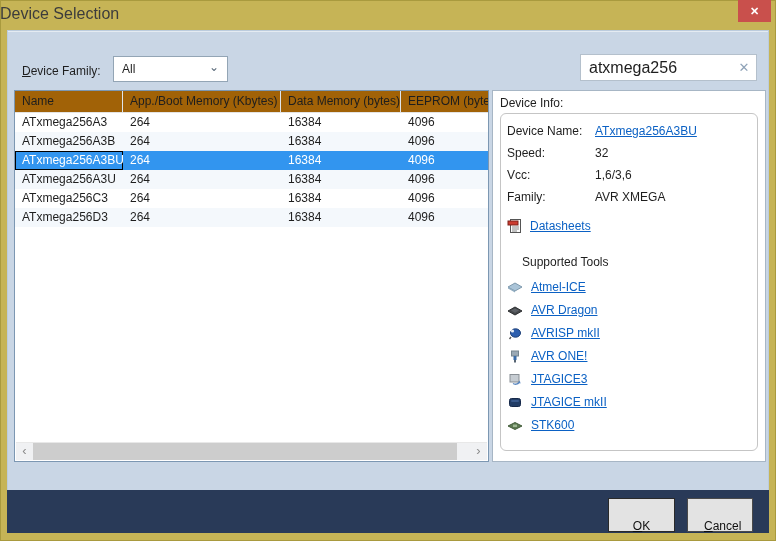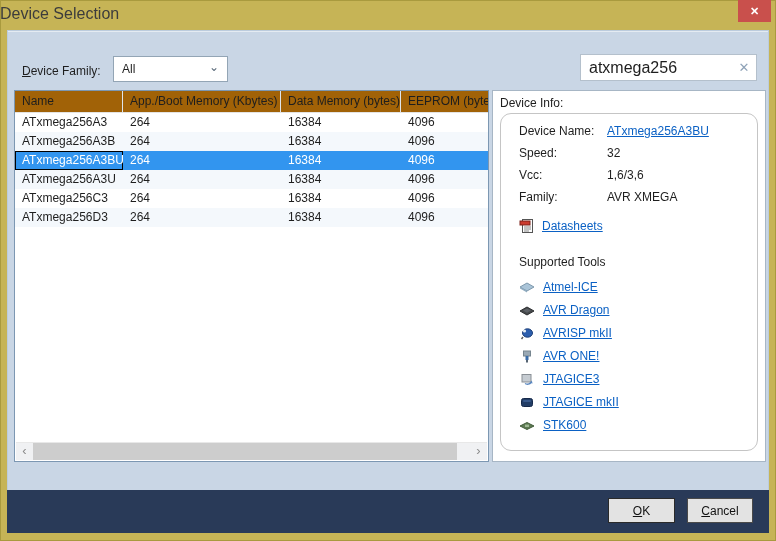--- a/index.html
+++ b/index.html
@@ -73,40 +73,40 @@
   .sb-thumb{width:424px;background:#cdcdcd;cursor:pointer;}
   .sb-track{flex:1;}
   
   .info-panel{
     position:absolute;left:485px;top:60px;width:274px;height:372px;
     background:#fff;border:1px solid #a7b6c5;box-sizing:border-box;
     padding:5px 7px 7px 7px;
   }
   .info-title{height:17px;}
   .info-box{
-    border:1px solid #c5c5c5;border-radius:11px;
+    border:1px solid #c5c5c5;border-radius:6px;
     height:calc(100% - 20px);box-sizing:border-box;
-    padding:10px 6px 0 18px;overflow:hidden;
+    padding:10px 6px 0 6px;overflow:hidden;
   }
   .field{display:flex;height:22px;align-items:flex-start;line-height:15px;}
   .flabel{width:88px;flex:none;}
   .link{color:#0b61c4;text-decoration:underline;cursor:pointer;}
   .datasheets-row{display:flex;align-items:center;gap:7px;height:24px;margin-top:2px;}
-  .tools-title{margin-top:17px;height:20px;}
+  .tools-title{margin-top:17px;height:20px;margin-left:15px;}
   .tool-row{display:flex;align-items:center;gap:8px;height:23px;}
   .ticon{width:16px;height:16px;flex:none;}
   
   .footer{
     position:absolute;left:0;right:0;bottom:0;height:43px;background:#293a58;
   }
   .btn{
     position:absolute;top:8px;height:25px;background:#e3e3e3;
     border:1px solid #4a4a4a;box-sizing:border-box;text-align:center;
     font-family:"Liberation Sans",sans-serif;font-size:12px;color:#111;
-    line-height:22px;cursor:pointer;padding:0;
+    line-height:22px;cursor:pointer;padding:16px;
   }
   .btn-ok{left:601px;width:67px;border-color:#2a2a2a;}
   .btn-cancel{left:680px;width:66px;}
 </style>
 </head>
 <body>
 
 <div class="dialog">
 
   <div class="titlebar">

